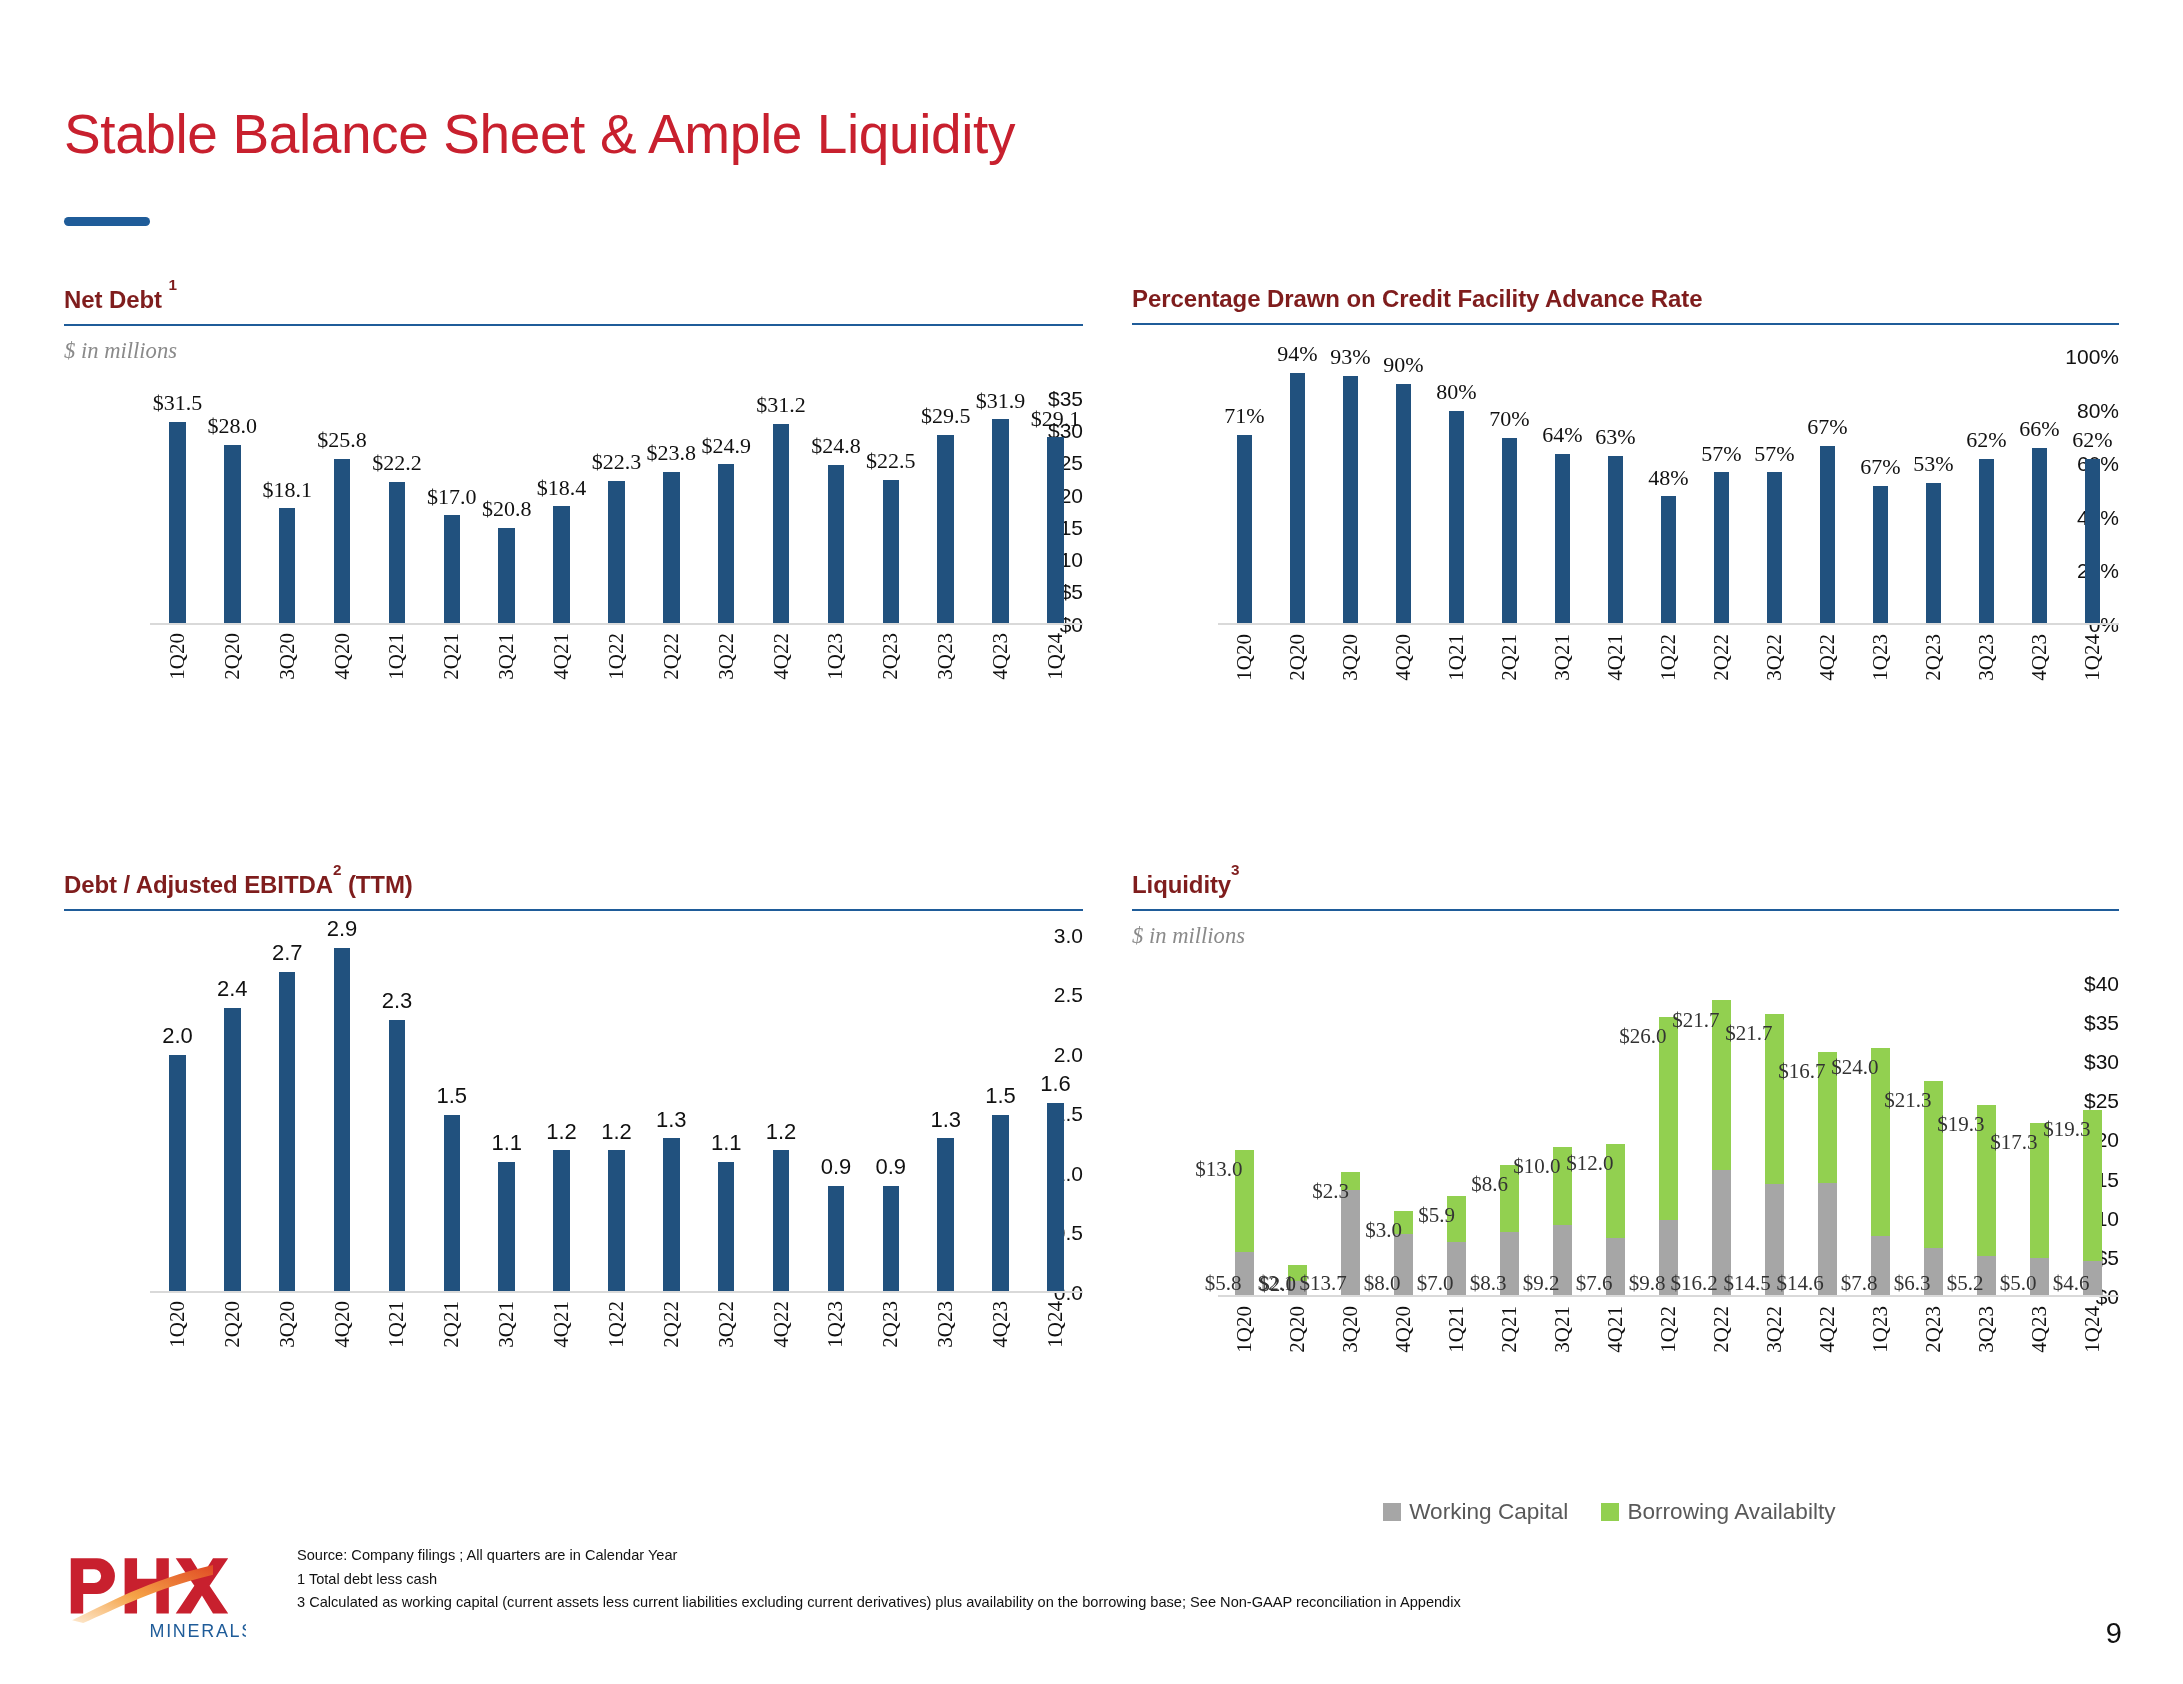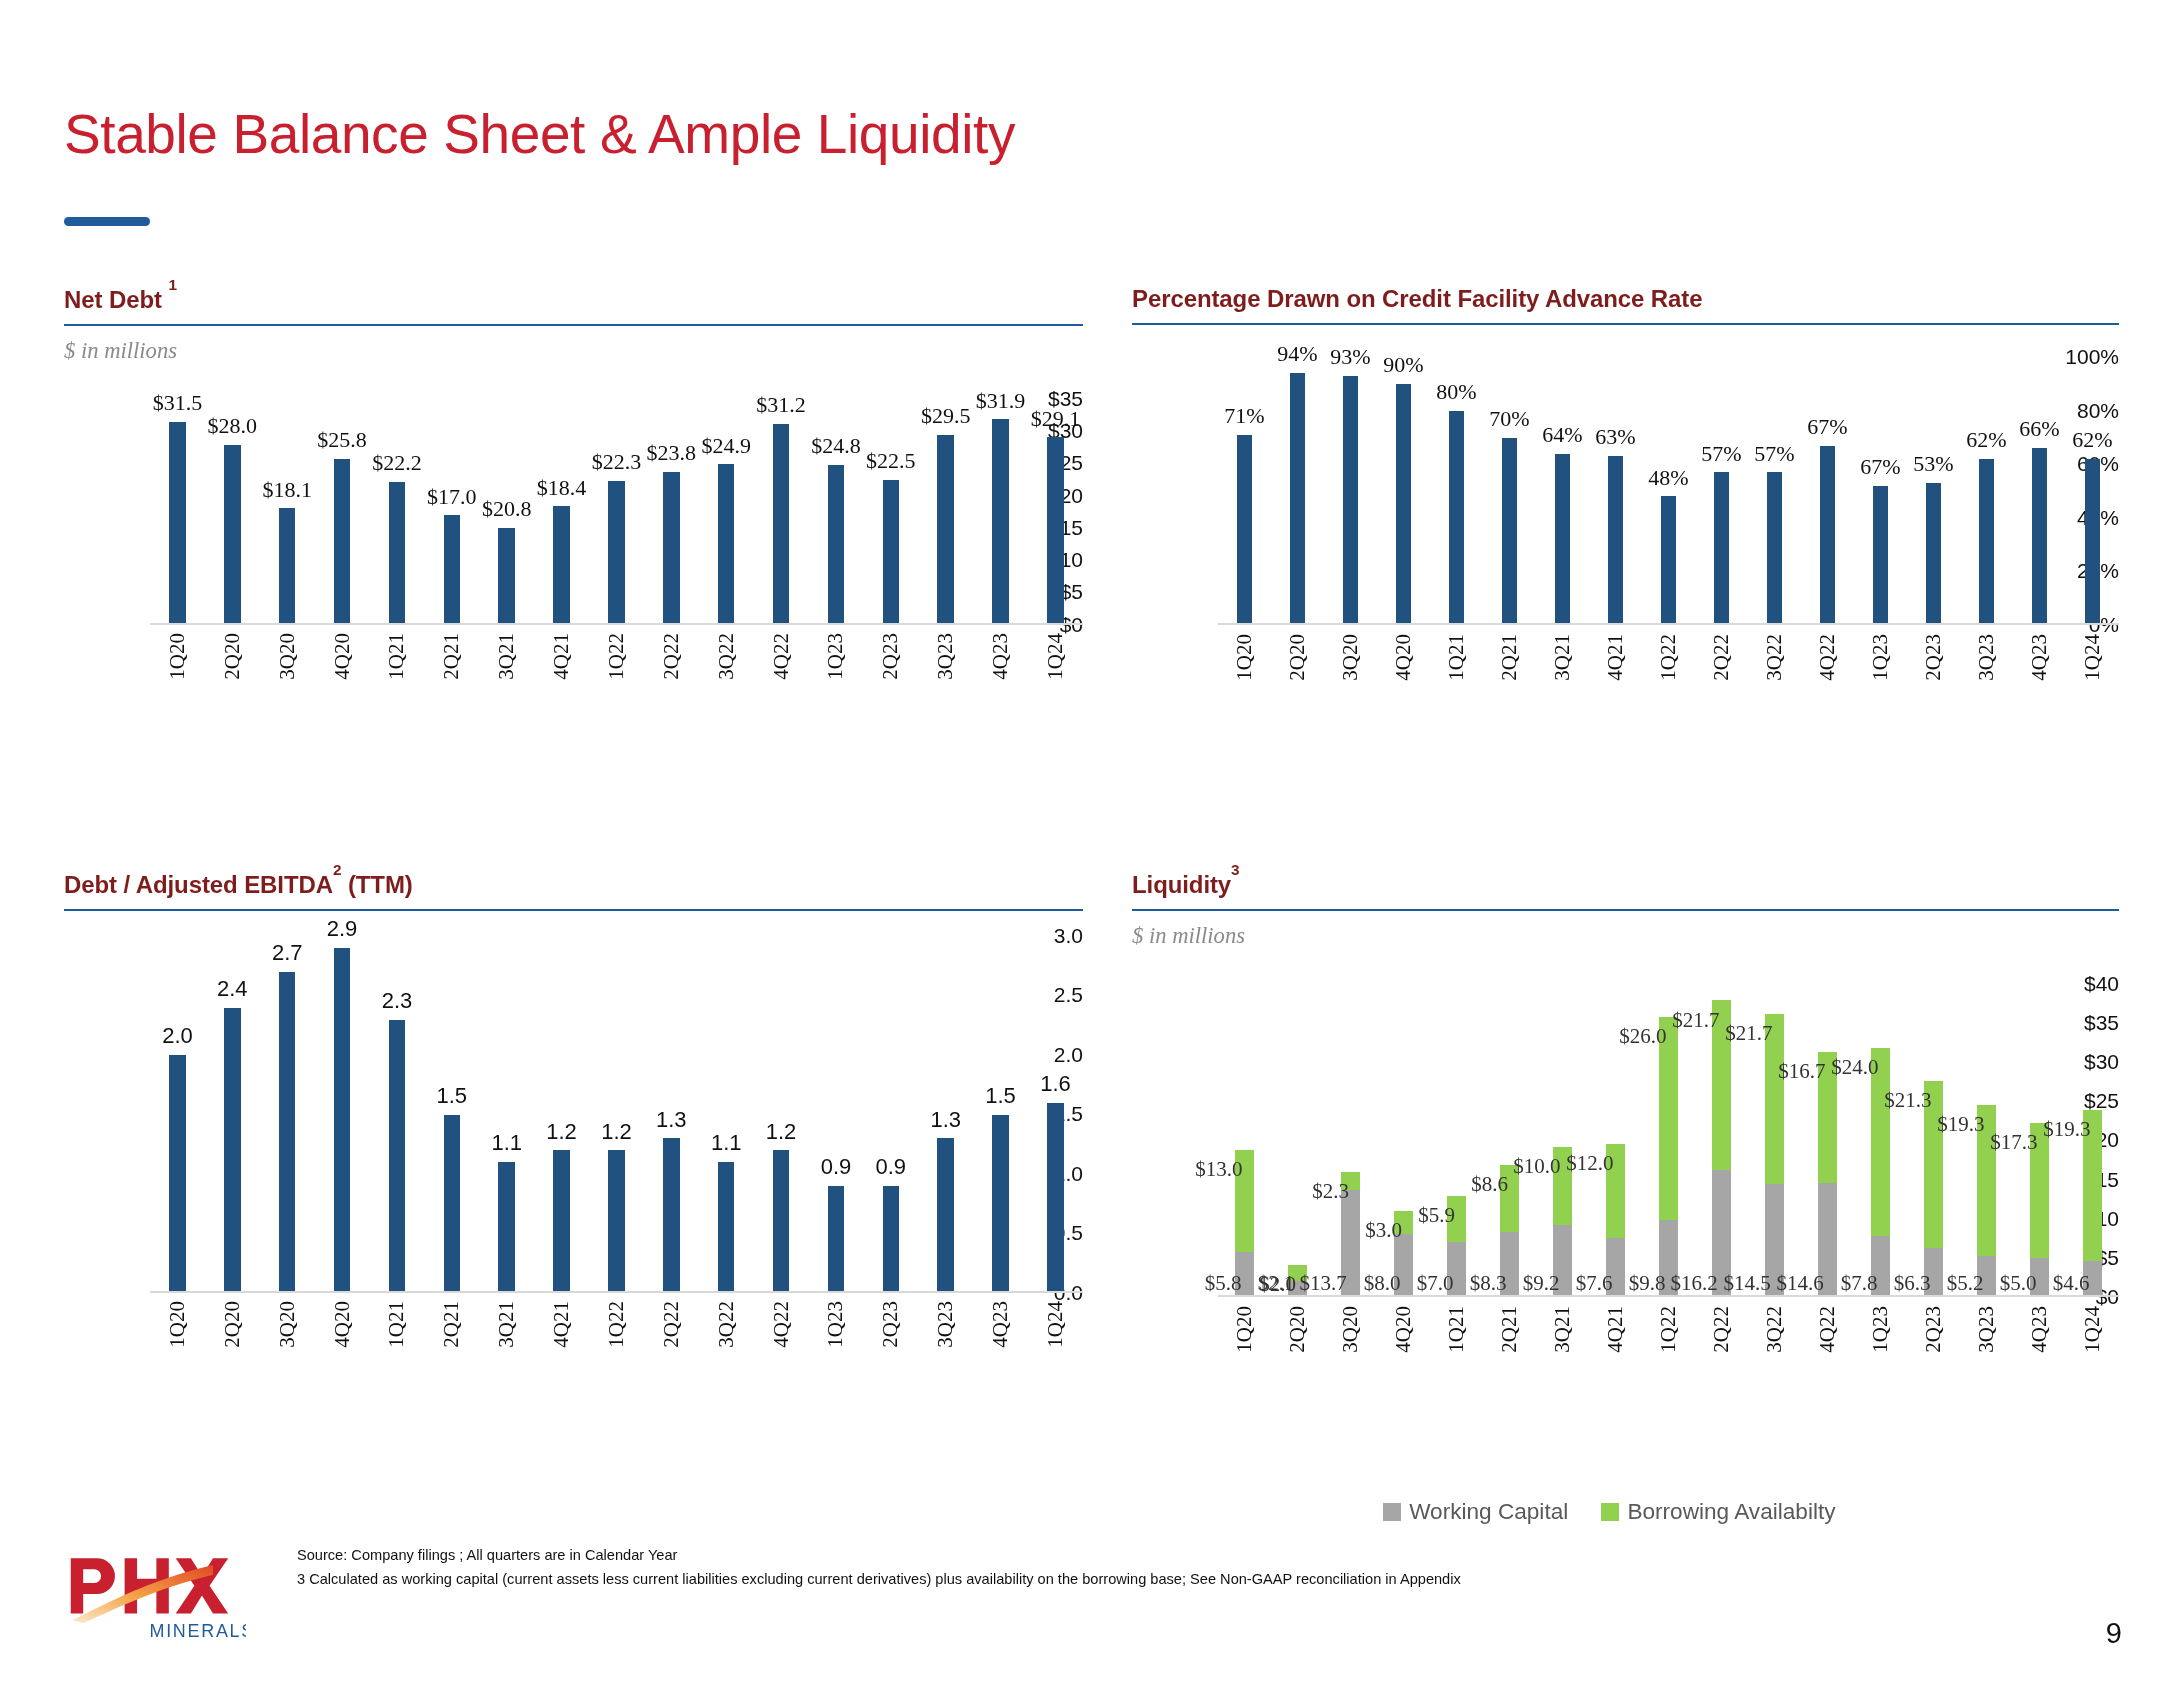--- a/index.html
+++ b/index.html
@@ -765,18 +765,19 @@
         <path d="M86 6 h18 v30 h28 v-30 h18 v80 h-18 v-33 h-28 v33 h-18 z"></path>
         <path d="M160 6 h22 l16 26 l16 -26 h22 l-27 40 l27 40 h-22 l-16 -26 l-16 26 h-22 l27 -40 z"></path>
       </g>
       <path d="M10 96 C 60 72, 120 38, 214 16 L 214 30 C 130 50, 72 80, 26 100 Z" fill="url(#swoosh)"></path>
       <text x="122" y="120" fill="#1F5C99" font-family="Liberation Sans, sans-serif" font-size="26" letter-spacing="2.5" text-anchor="start">MINERALS</text>
     </svg>
   </div>
 
   <div class="footnotes" id="footnotes">
       <div class="footnote">Source: Company filings ; All quarters are in Calendar Year</div>
+      <div class="footnote">1 Total debt less cash</div>
       <div class="footnote">3 Calculated as working capital (current assets less current liabilities excluding current derivatives) plus availability on the borrowing base; See Non-GAAP reconciliation in Appendix</div>
     </div>
 
   <div class="pageno">9</div>
 </div>
 
 
 </body></html>

